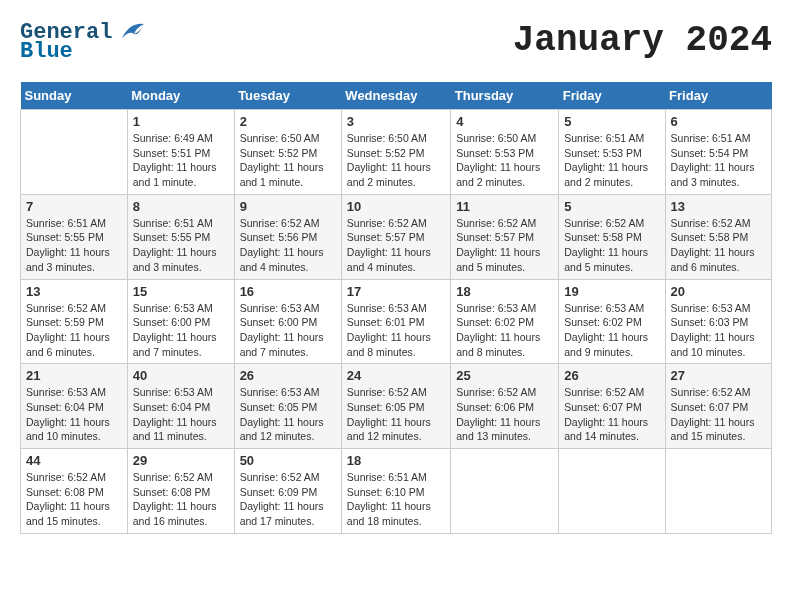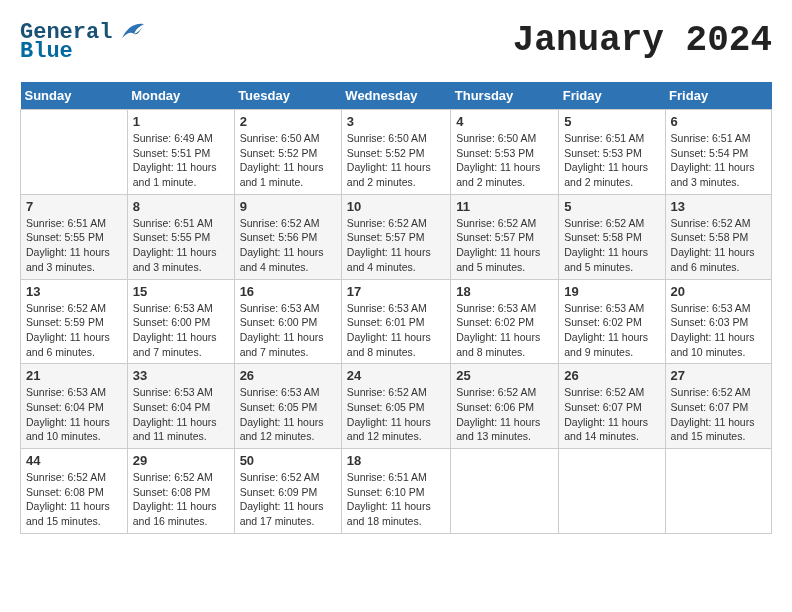--- a/index.html
+++ b/index.html
@@ -258,21 +258,21 @@
       </tr>
       <tr>
         <td>
           <span class="day-number">21</span>
           <div class="day-info" style="white-space: pre-line;">Sunrise: 6:53 AM
 Sunset: 6:04 PM
 Daylight: 11 hours
 and 10 minutes.</div>
         </td>
         <td>
-          <span class="day-number">33</span>
+          <span class="day-number">40</span>
           <div class="day-info" style="white-space: pre-line;">Sunrise: 6:53 AM
 Sunset: 6:04 PM
 Daylight: 11 hours
 and 11 minutes.</div>
         </td>
         <td>
           <span class="day-number">26</span>
           <div class="day-info" style="white-space: pre-line;">Sunrise: 6:53 AM
 Sunset: 6:05 PM
 Daylight: 11 hours

